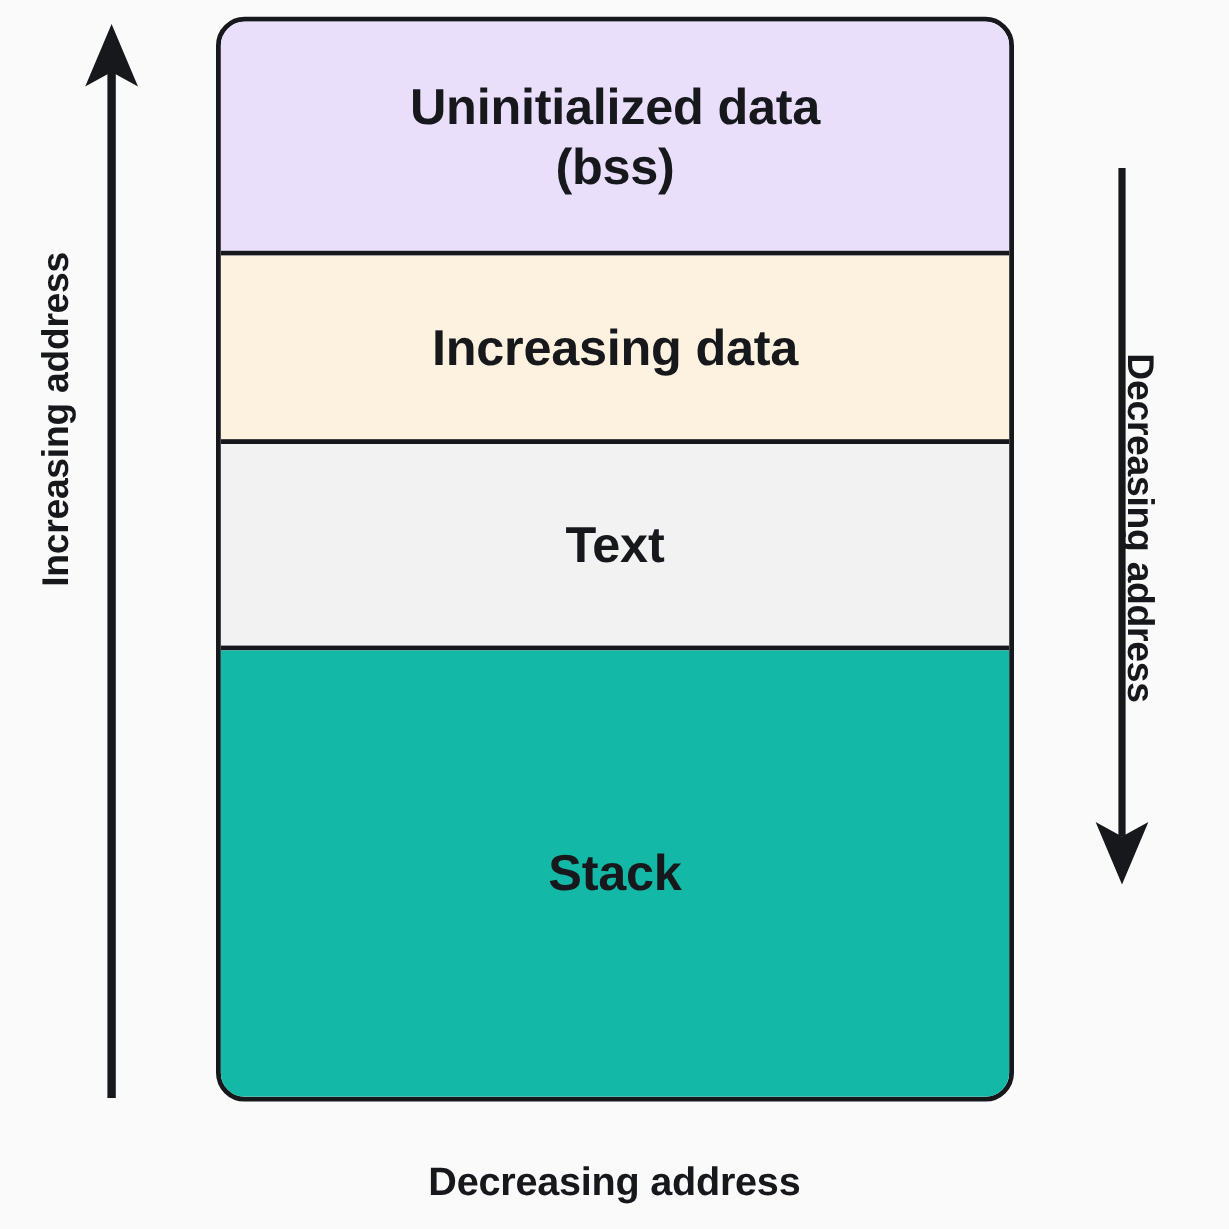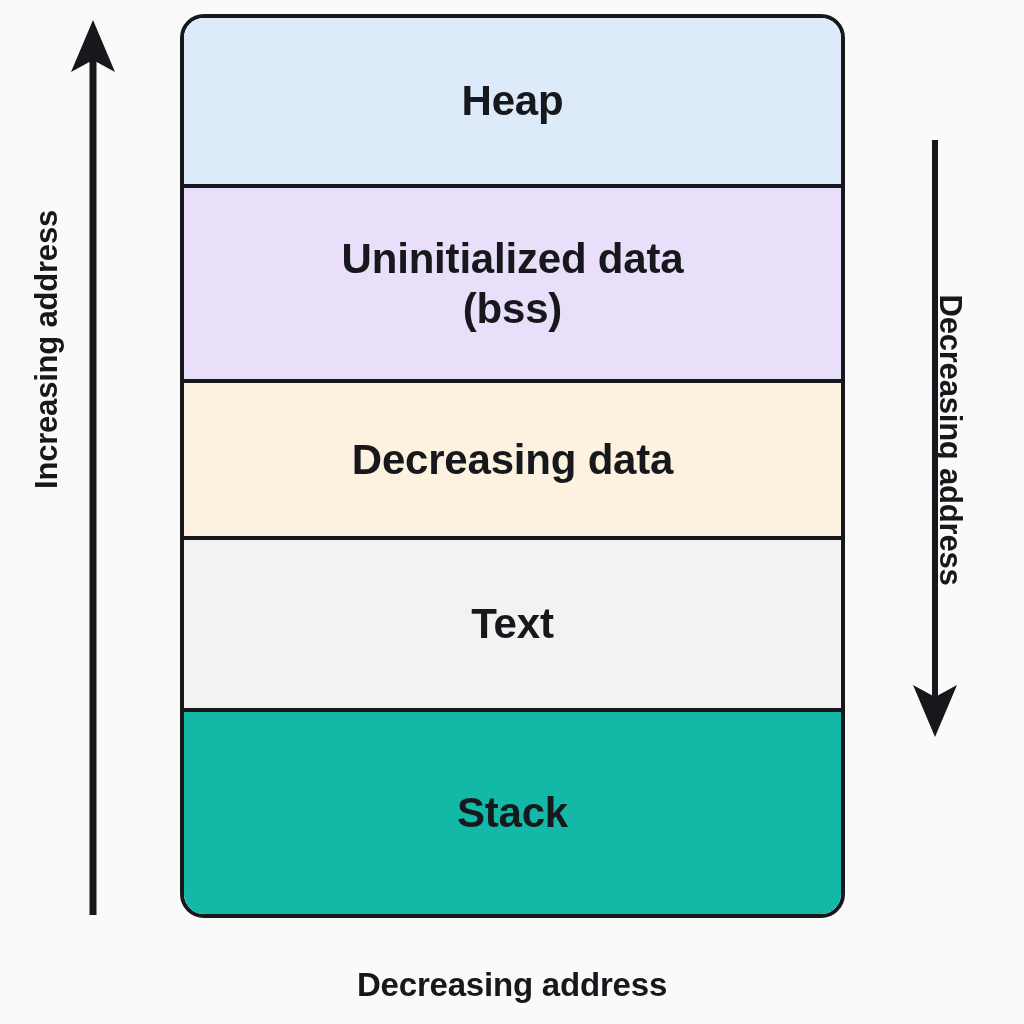--- a/index.html
+++ b/index.html
@@ -124,31 +124,28 @@
 <div id="diagram">
 
   <svg class="arrow-svg arrow-left-wrap" viewBox="0 0 62 910">
     <line x1="31" y1="48" x2="31" y2="905" stroke="#16181c" stroke-width="7"></line>
     <polygon points="31,10 53,62 31,50 9,62" fill="#16181c"></polygon>
   </svg>
   <div class="axis-caption caption-increasing">Increasing address</div>
 
   <div class="memory-box">
 
-    <div class="segment seg-0" style="background:#ddeafa">
-      <span class="seg-label">Heap</span>
-    </div>
 
     <div class="segment seg-1" style="background:#e9dffb">
       <span class="seg-label">Uninitialized data
 (bss)</span>
     </div>
 
     <div class="segment seg-2" style="background:#fdf2e0">
-      <span class="seg-label">Decreasing data</span>
+      <span class="seg-label">Increasing data</span>
     </div>
 
     <div class="segment seg-3" style="background:#f2f2f2">
       <span class="seg-label">Text</span>
     </div>
 
     <div class="segment seg-4" style="background:#14b8a6">
       <span class="seg-label">Stack</span>
     </div>
 

